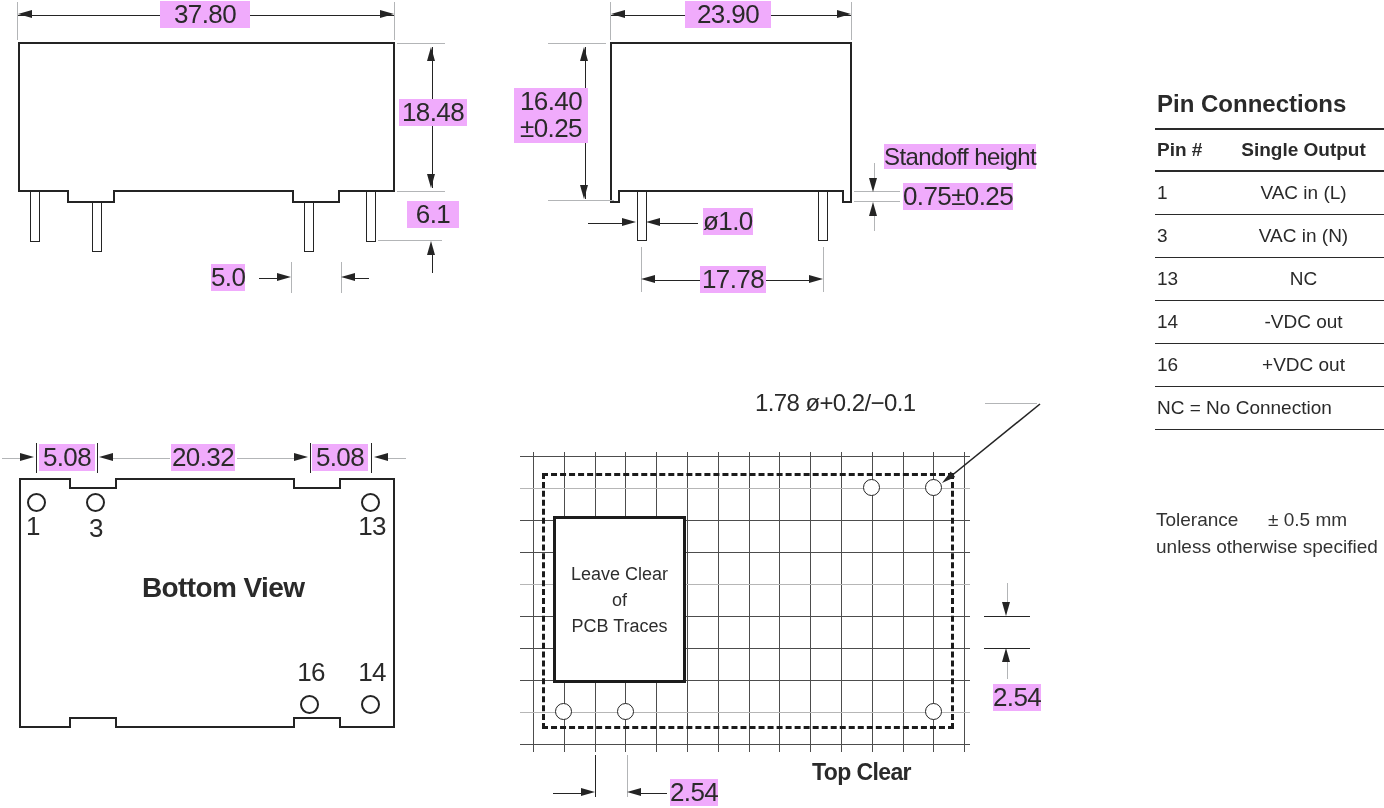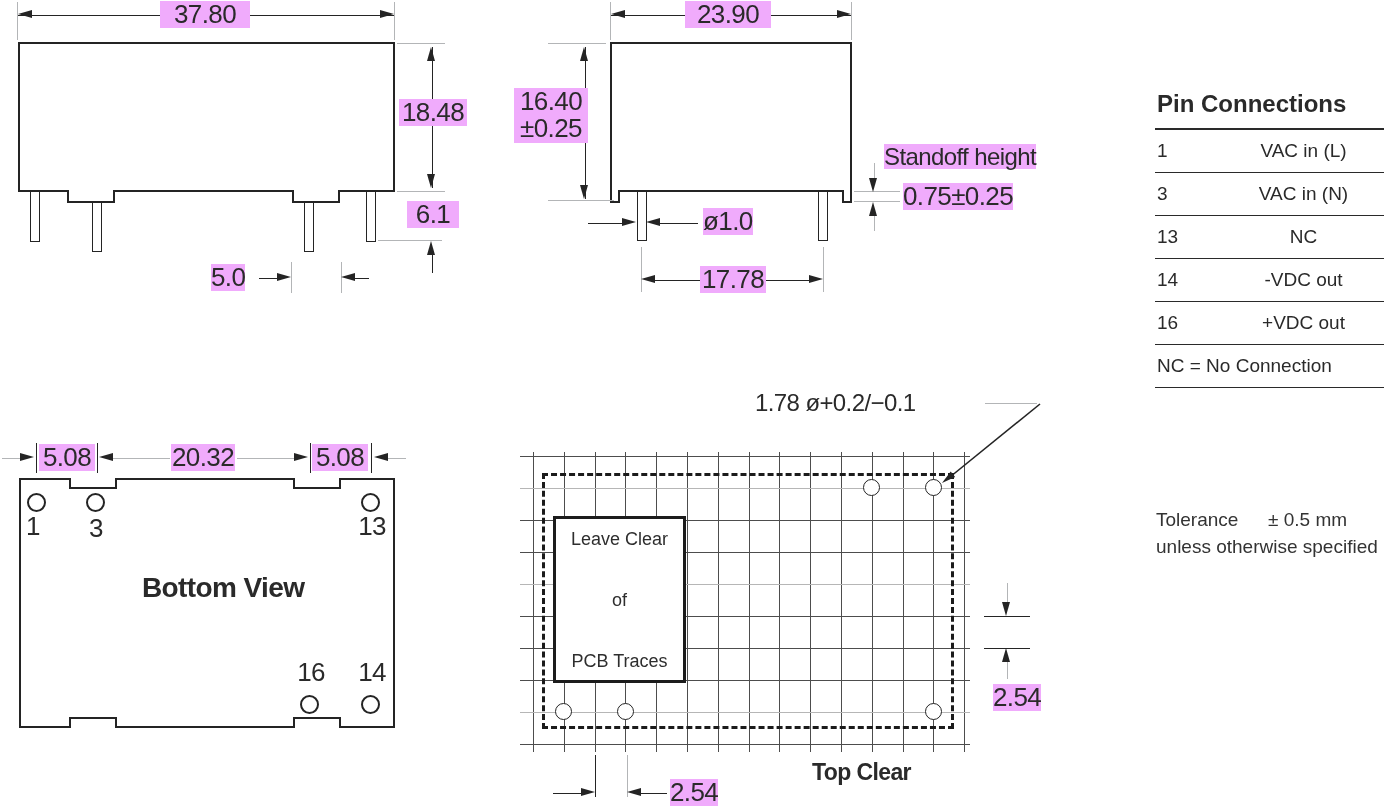--- a/index.html
+++ b/index.html
@@ -34,21 +34,21 @@
   #pintable .hd{display:flex;padding:9px 2px;border-bottom:2px solid #2a2a2a;font-weight:bold;}
   #pintable .row{display:flex;padding:10px 2px;border-bottom:1.5px solid #2a2a2a;}
   #pintable .c1{width:68px;}
   #pintable .c2{flex:1;text-align:center;}
   #pintable .fn{padding:10px 2px;border-bottom:1.5px solid #2a2a2a;}
   #tolnote{position:absolute;left:1156px;top:506px;width:230px;font-size:19px;color:#333;line-height:27px;}
   #tolnote .l1{position:relative;}
   #tolnote .val{position:absolute;left:112px;top:0;}
   .keepout{position:absolute;left:553px;top:516px;width:133px;height:167px;border:3px solid #1c1c1c;
            background:#fff;z-index:5;display:flex;flex-direction:column;justify-content:center;
-           align-items:center;font-size:18px;line-height:26px;color:#2e2e2e;text-align:center;gap:35px;}
+           align-items:center;font-size:18px;line-height:26px;color:#2e2e2e;text-align:center;}
   .dashed{position:absolute;left:542px;top:473px;width:412px;height:256px;border:3px dashed #1b1b1b;z-index:4;}
 </style>
 </head>
 <body>
 
 <div id="stage">
 
   <div class="vline g" style="left:17px;top:2px;height:38px"></div>
   <div class="vline g" style="left:394px;top:2px;height:38px"></div>
   <div class="hline" style="left:18px;top:15px;width:376px"></div>
@@ -213,20 +213,24 @@
   <div class="hline" style="left:553px;top:793px;width:29px;z-index:7"></div>
   <div class="ah r" style="left:581px;top:788px;z-index:7"></div>
   <div class="ah l" style="left:627px;top:788px;z-index:7"></div>
   <div class="hline" style="left:641px;top:793px;width:26px;z-index:7"></div>
   <div class="dtxt" style="left:670px;top:779px;z-index:7">2.54</div>
 
   <div class="dtxt boldt" style="left:812px;top:760px;font-size:23px;background:transparent;z-index:7">Top Clear</div>
 
   <div id="pintable">
     <div class="tt">Pin Connections</div>
+    <div class="hd">
+      <div class="c1">Pin #</div>
+      <div class="c2">Single Output</div>
+    </div>
     <div class="row">
       <div class="c1">1</div>
       <div class="c2">VAC in (L)</div>
     </div>
     <div class="row">
       <div class="c1">3</div>
       <div class="c2">VAC in (N)</div>
     </div>
     <div class="row">
       <div class="c1">13</div>

